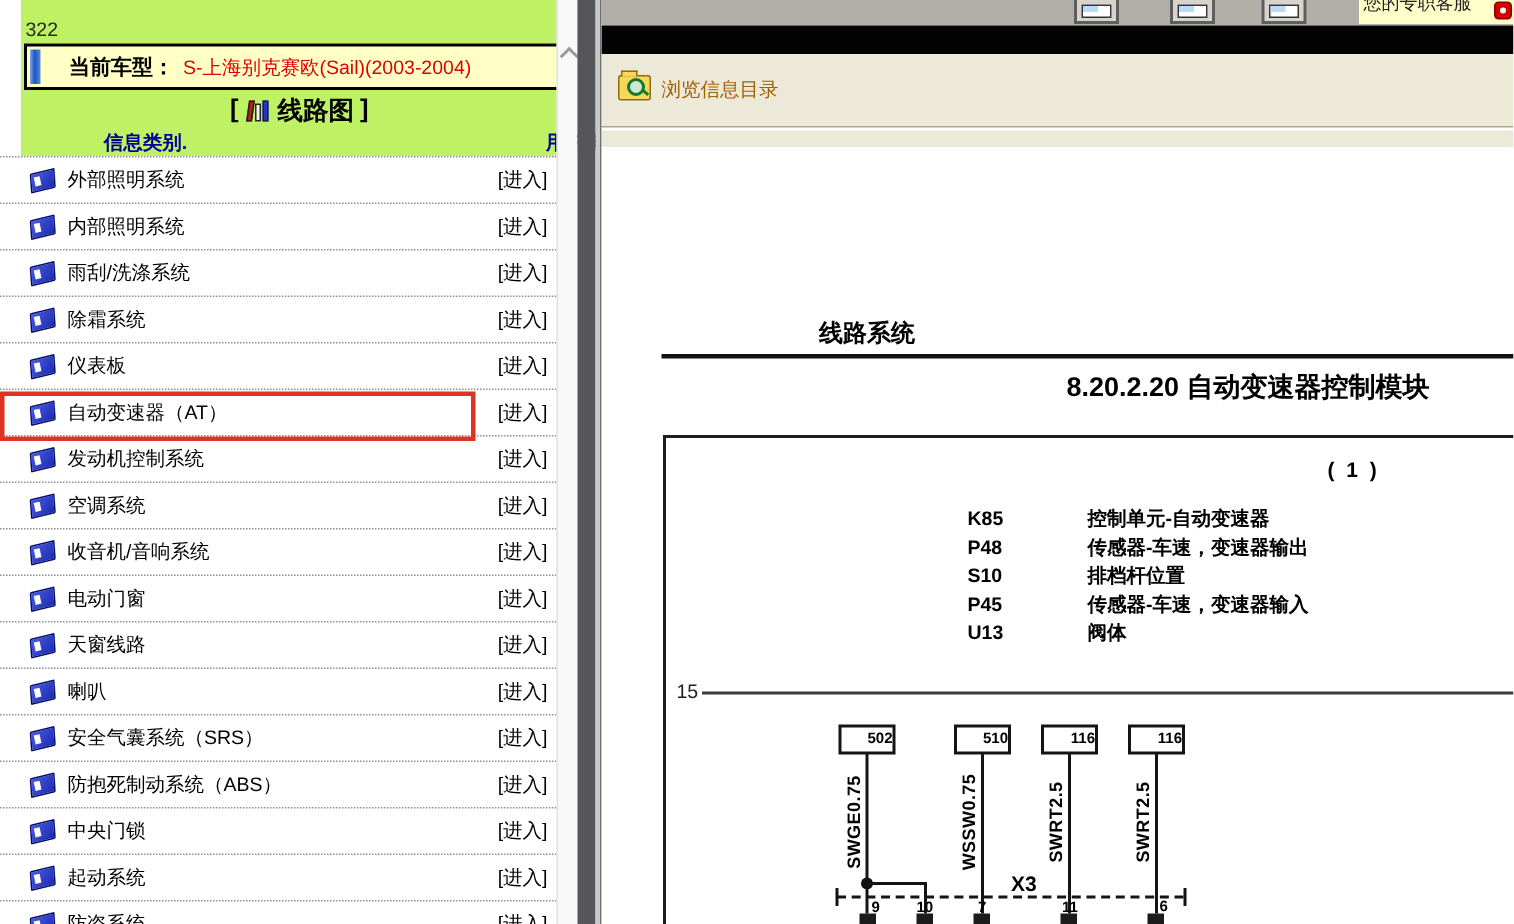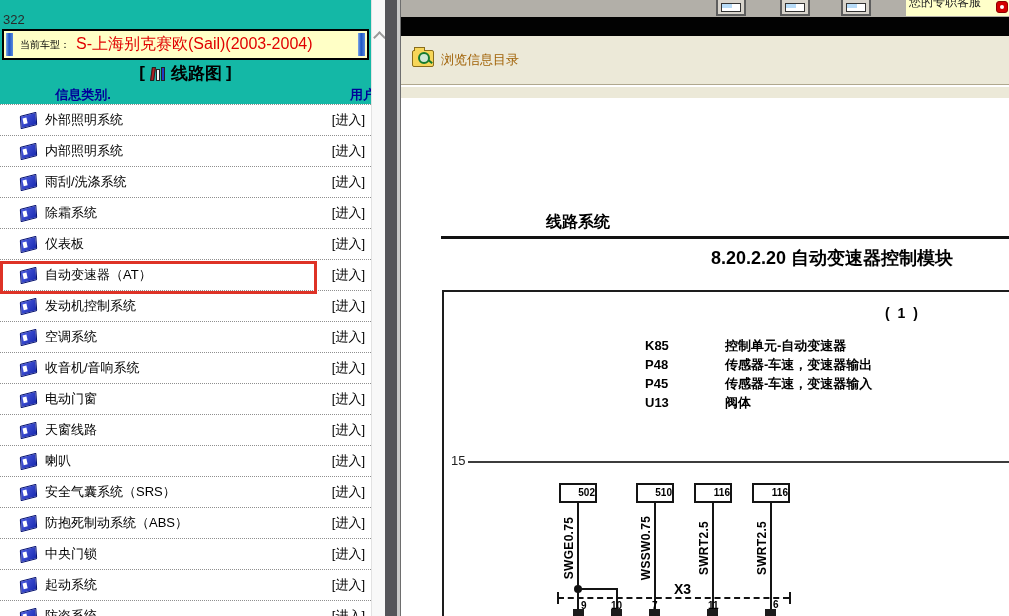--- a/index.html
+++ b/index.html
@@ -1,29 +1,29 @@
 <!DOCTYPE html>
 <html><head>
 <meta charset="utf-8">
 <style>
   html,body{margin:0;padding:0;}
   .screen{position:relative;width:1009px;height:616px;background:#fff;overflow:hidden;
           font-family:"Liberation Sans",sans-serif;color:#000;}
 
   
   .left-panel{position:absolute;left:0;top:0;width:371px;height:616px;background:#fff;}
-  .lp-header{position:absolute;left:0;top:0;width:407px;height:104px;background:#14b8a6;}
+  .lp-header{position:absolute;left:14px;top:0;width:407px;height:104px;background:#bef264;}
   .top-id{position:absolute;left:3px;top:12px;font-size:13px;color:#2a2a2a;}
   .veh-box{position:absolute;left:2px;top:29px;width:367px;height:31px;background:#ffffc6;
            border:2px solid #000;box-sizing:border-box;display:flex;align-items:center;}
   .veh-bar{position:absolute;top:2px;bottom:2px;width:7px;
            background:linear-gradient(90deg,#7fa9e8,#1c55c4 45%,#5a8ade);}
   .veh-bar.left{left:2px;} .veh-bar.right{right:2px;}
-  .veh-label{margin-left:16px;font-size:10px;font-weight:normal;white-space:nowrap;}
-  .veh-value{margin-left:6px;font-size:16px;color:#e00000;white-space:nowrap;}
+  .veh-label{margin-left:28px;font-size:14px;font-weight:bold;white-space:nowrap;}
+  .veh-value{margin-left:6px;font-size:13px;color:#e00000;white-space:nowrap;}
   .sect-row{position:absolute;left:0;top:61px;width:371px;height:24px;display:flex;
             justify-content:center;align-items:center;font-size:17px;font-weight:bold;gap:4px;}
   .books-icon{display:inline-flex;align-items:flex-end;gap:1px;height:15px;margin:0 2px;}
   .books-icon i{display:block;width:4px;height:14px;border:1px solid #222;box-sizing:border-box;}
   .books-icon i:nth-child(1){background:#b02020;transform:skewX(-8deg);}
   .books-icon i:nth-child(2){background:#f4f4f4;height:12px;}
   .books-icon i:nth-child(3){background:#2238c8;}
   .col-info{position:absolute;left:28px;top:86px;width:110px;text-align:center;
             font-size:13px;font-weight:bold;color:#000099;}
   .col-action{position:absolute;right:5px;top:86px;font-size:13px;font-weight:bold;color:#000099;}
@@ -272,20 +272,24 @@
     <div class="legend">
       <div class="lrow">
         <span class="code">K85</span>
         <span class="desc">控制单元-自动变速器</span>
       </div>
       <div class="lrow">
         <span class="code">P48</span>
         <span class="desc">传感器-车速，变速器输出</span>
       </div>
       <div class="lrow">
+        <span class="code">S10</span>
+        <span class="desc">排档杆位置</span>
+      </div>
+      <div class="lrow">
         <span class="code">P45</span>
         <span class="desc">传感器-车速，变速器输入</span>
       </div>
       <div class="lrow">
         <span class="code">U13</span>
         <span class="desc">阀体</span>
       </div>
     </div>
 
     <span class="bus-label">15</span>

